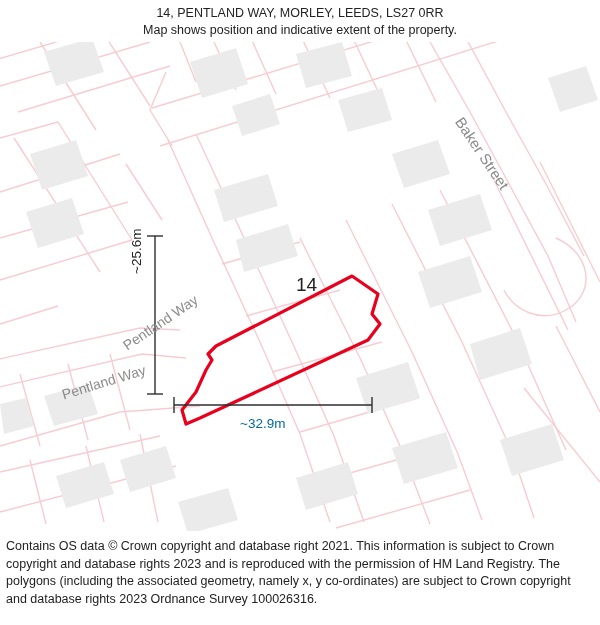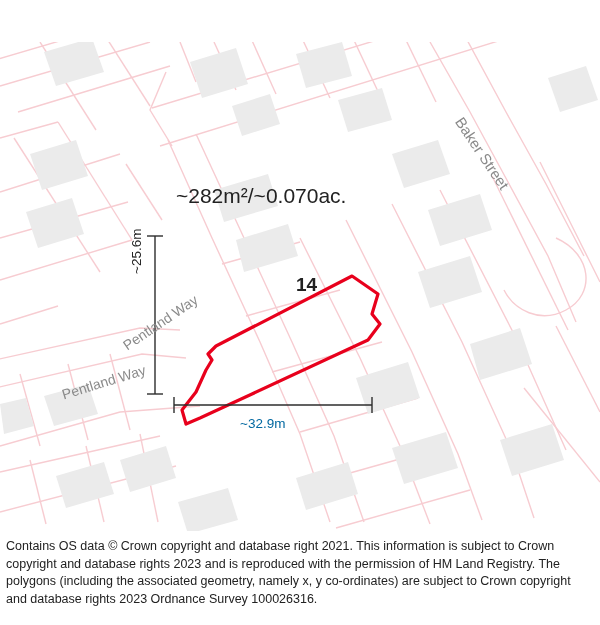--- a/index.html
+++ b/index.html
@@ -60,21 +60,21 @@
     top: 142px;
     font-size: 21px;
     color: #222;
     letter-spacing: 0px;
   }
   .plot-number {
     position: absolute;
     left: 296px;
     top: 232px;
     font-size: 19px;
-    font-weight: bold;
+    font-weight: normal;
     color: #222;
   }
   .dim-vertical {
     position: absolute;
     left: 129px;
     top: 232px;
     font-size: 13.5px;
     color: #222;
     transform: rotate(-90deg);
     transform-origin: left top;
@@ -133,20 +133,24 @@
     font-size: 12.5px;
     line-height: 17.5px;
     color: #222;
   }
 </style>
 </head>
 <body>
 
 <div class="page">
 
+  <div class="header">
+    <div class="title">14, PENTLAND WAY, MORLEY, LEEDS, LS27 0RR</div>
+    <div class="subtitle">Map shows position and indicative extent of the property.</div>
+  </div>
 
   <div class="map">
     <svg width="600" height="489" viewBox="0 0 600 489">
 
       <rect x="0" y="0" width="600" height="489" fill="#ffffff"></rect>
 
       <g stroke="#f7ccd1" stroke-width="1.4" fill="none">
 
         <path d="M -5 18 L 90 -10"></path>
         <path d="M 0 44 L 150 0"></path>
@@ -245,21 +249,20 @@
         <line x1="155" y1="194" x2="155" y2="352"></line>
         <line x1="147" y1="194" x2="163" y2="194"></line>
         <line x1="147" y1="352" x2="163" y2="352"></line>
 
         <line x1="174" y1="363" x2="372" y2="363"></line>
         <line x1="174" y1="355" x2="174" y2="371"></line>
         <line x1="372" y1="355" x2="372" y2="371"></line>
       </g>
     </svg>
 
-    <div class="area-text">~282m²/~0.070ac.</div>
     <div class="plot-number">14</div>
     <div class="dim-vertical">~25.6m</div>
     <div class="dim-horizontal">~32.9m</div>
 
     <div class="street-baker">Baker Street</div>
     <div class="street-pentland-1">Pentland Way</div>
     <div class="street-pentland-2">Pentland Way</div>
   </div>
 
   <div class="footer">

